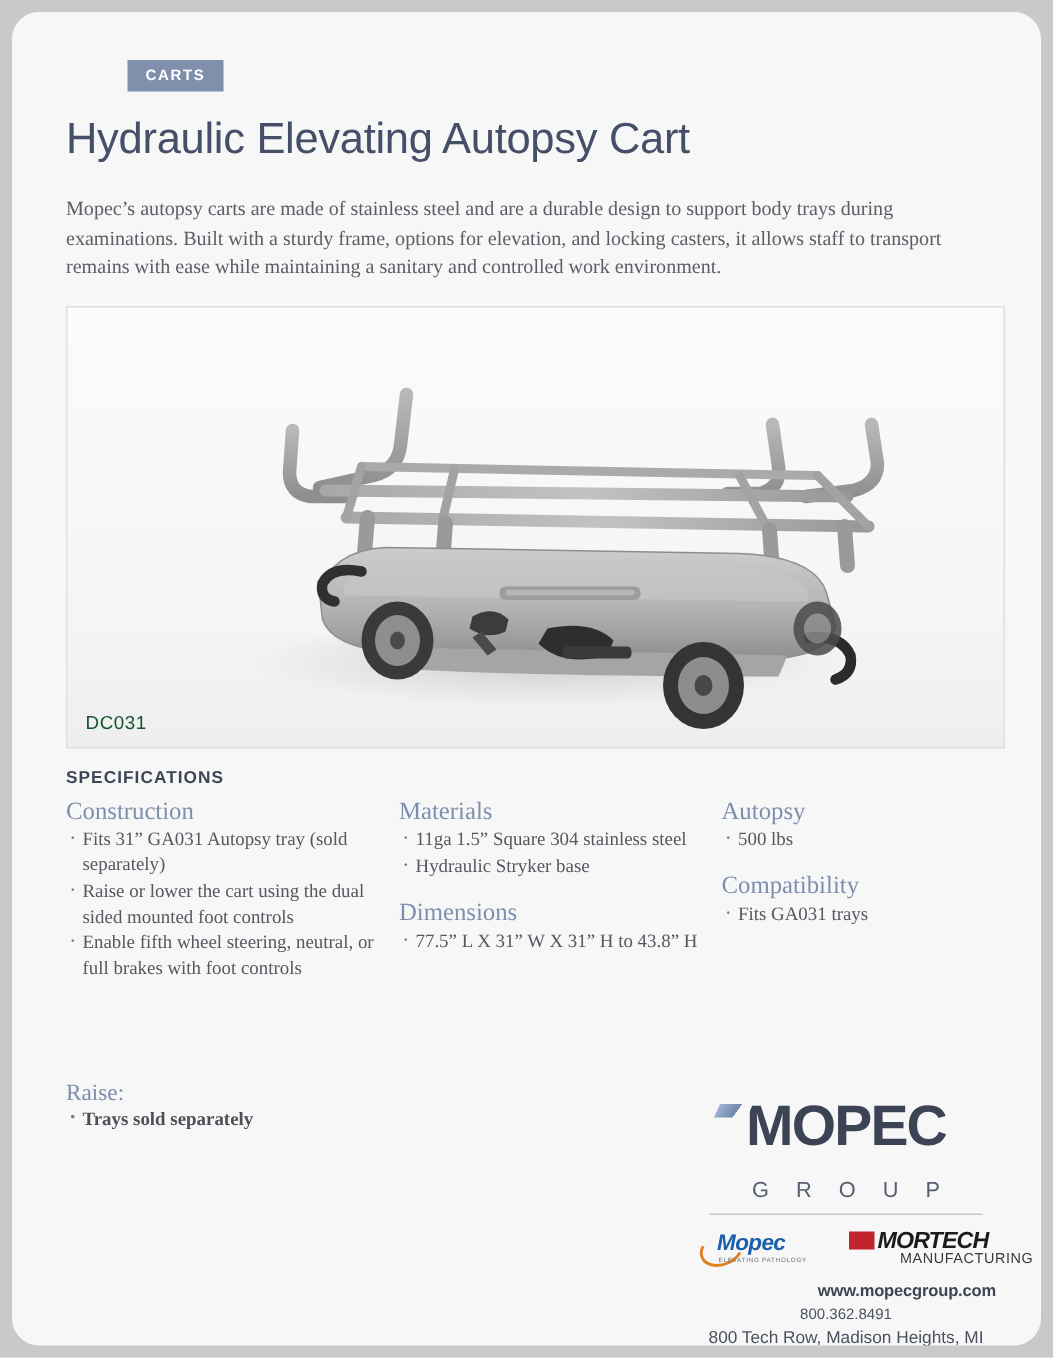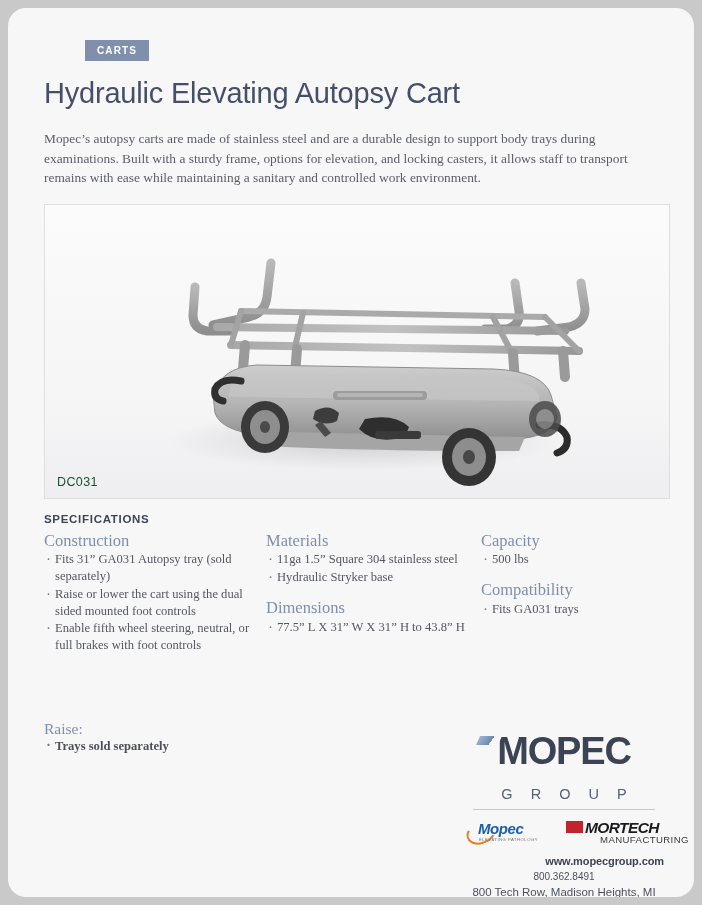--- a/index.html
+++ b/index.html
@@ -411,21 +411,21 @@
           <li>11ga 1.5” Square 304 stainless steel</li>
           <li>Hydraulic Stryker base</li>
         </ul>
         <div class="spec-title gap">Dimensions</div>
         <ul class="spec-list">
           <li>77.5” L X 31” W X 31” H to 43.8” H</li>
         </ul>
       </div>
 
       <div class="spec-col c3">
-        <div class="spec-title">Capacity</div>
+        <div class="spec-title">Autopsy</div>
         <ul class="spec-list">
           <li>500 lbs</li>
         </ul>
         <div class="spec-title gap">Compatibility</div>
         <ul class="spec-list">
           <li>Fits GA031 trays</li>
         </ul>
       </div>
 
     </div>

